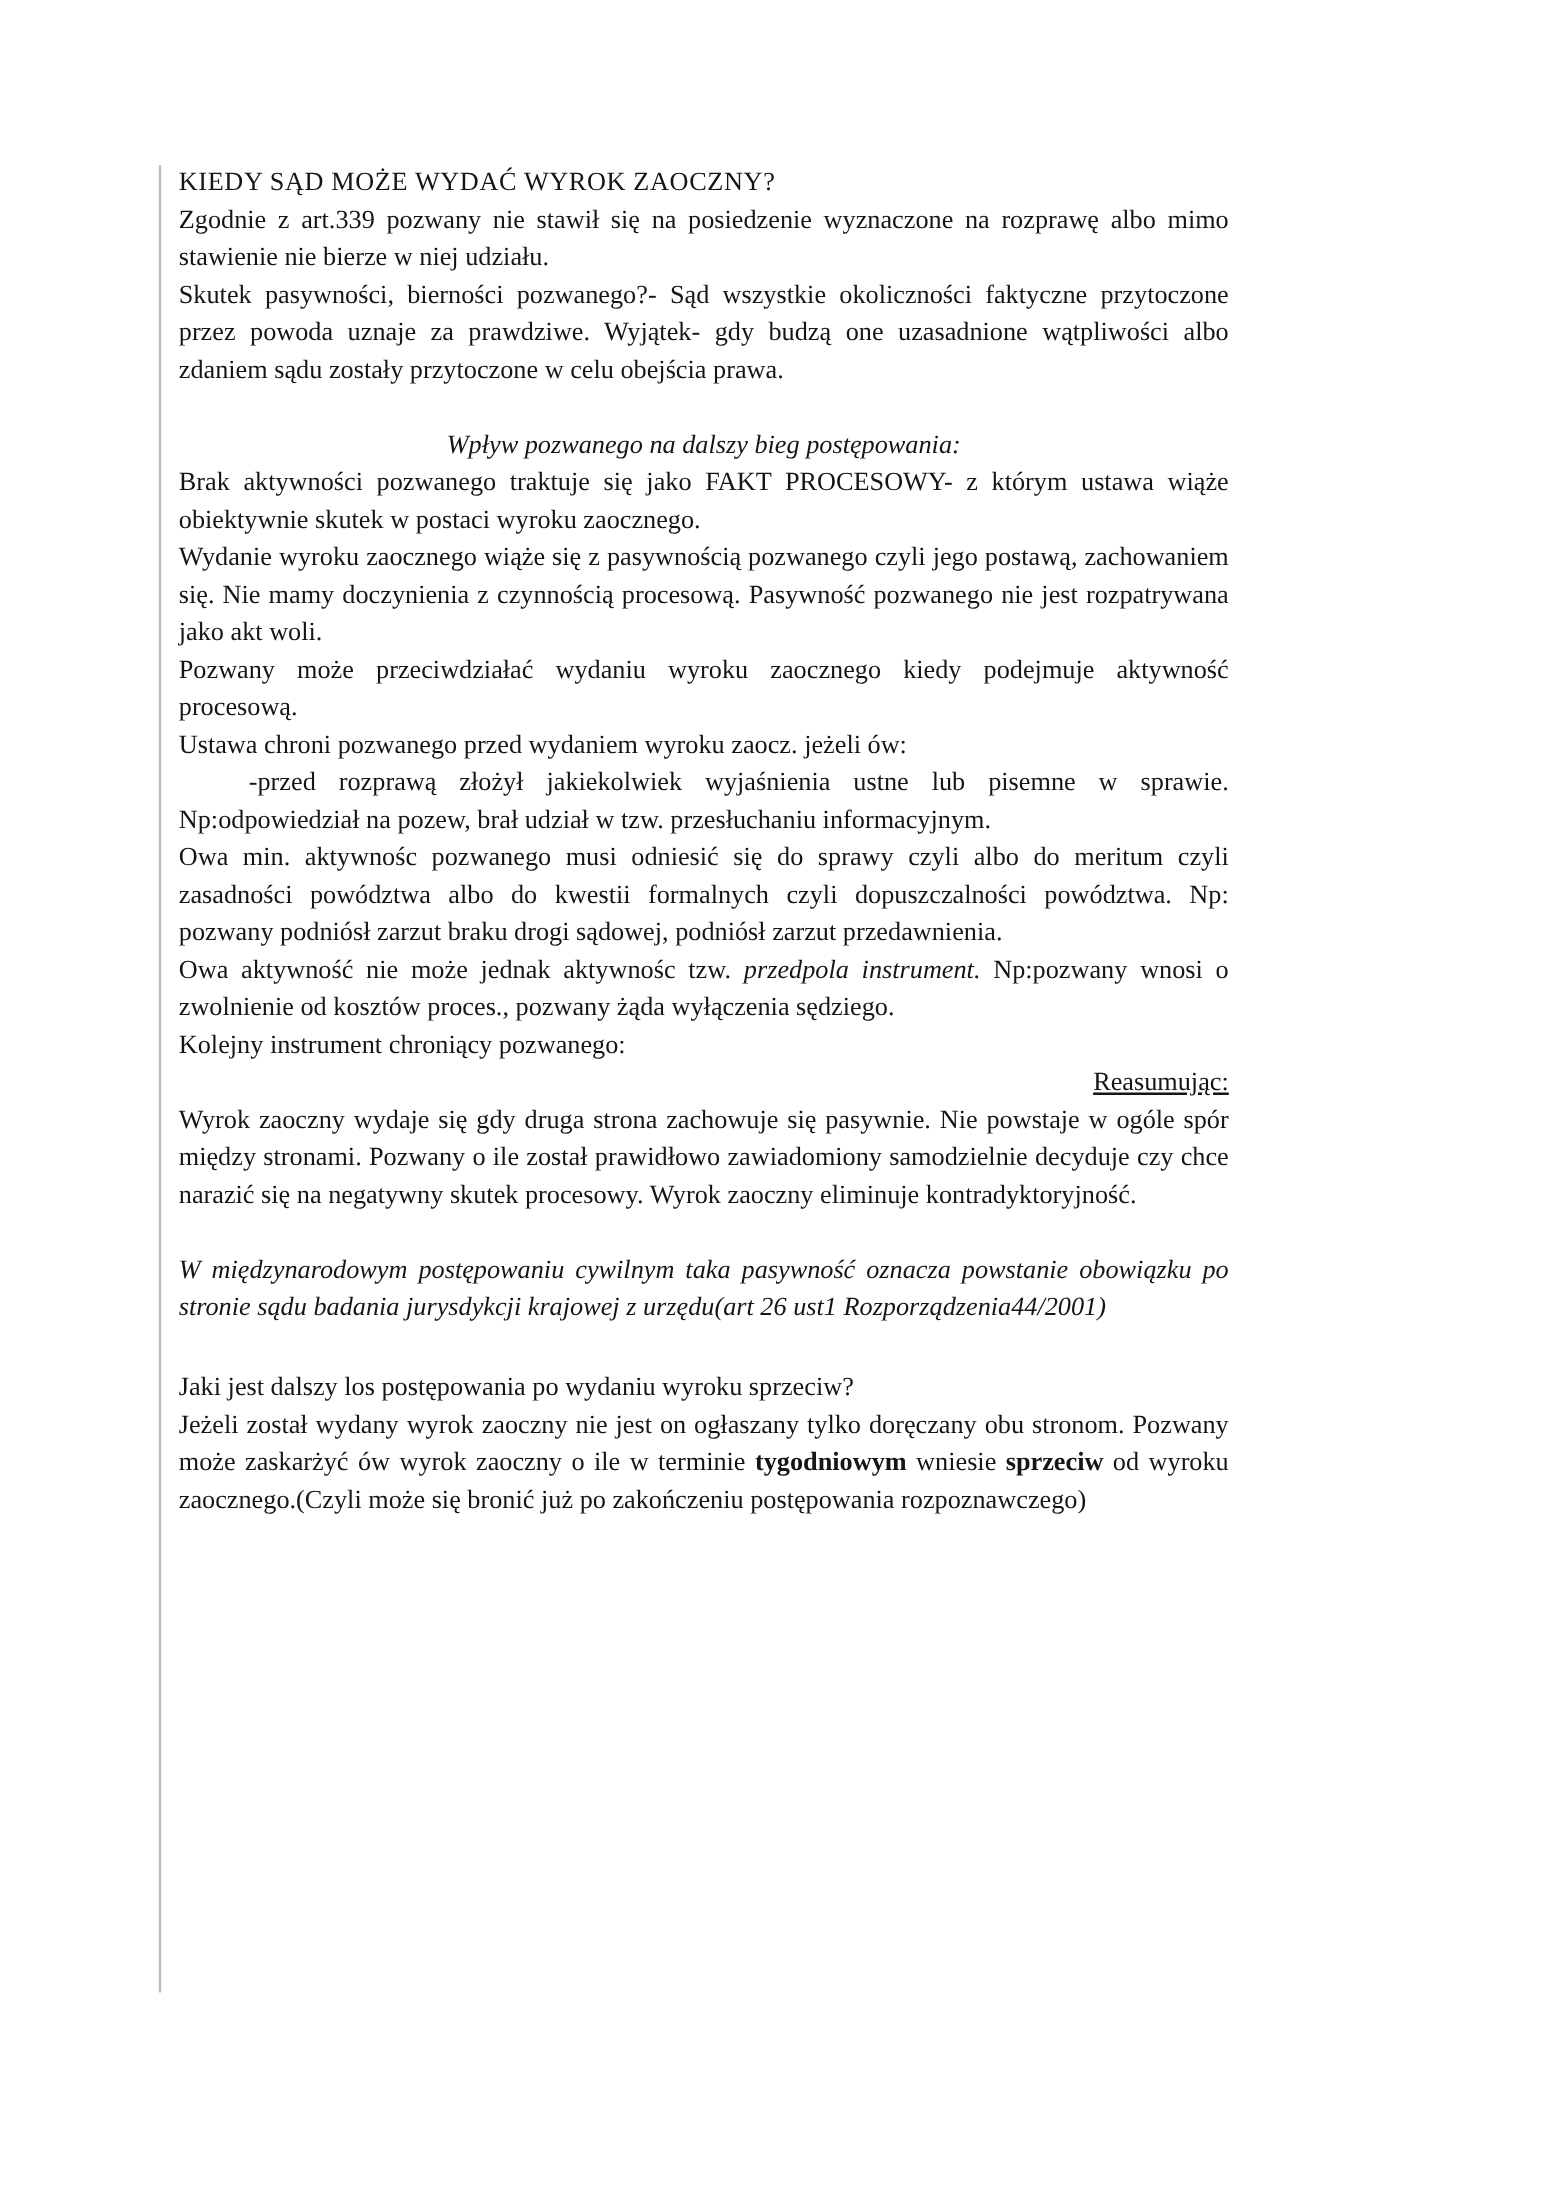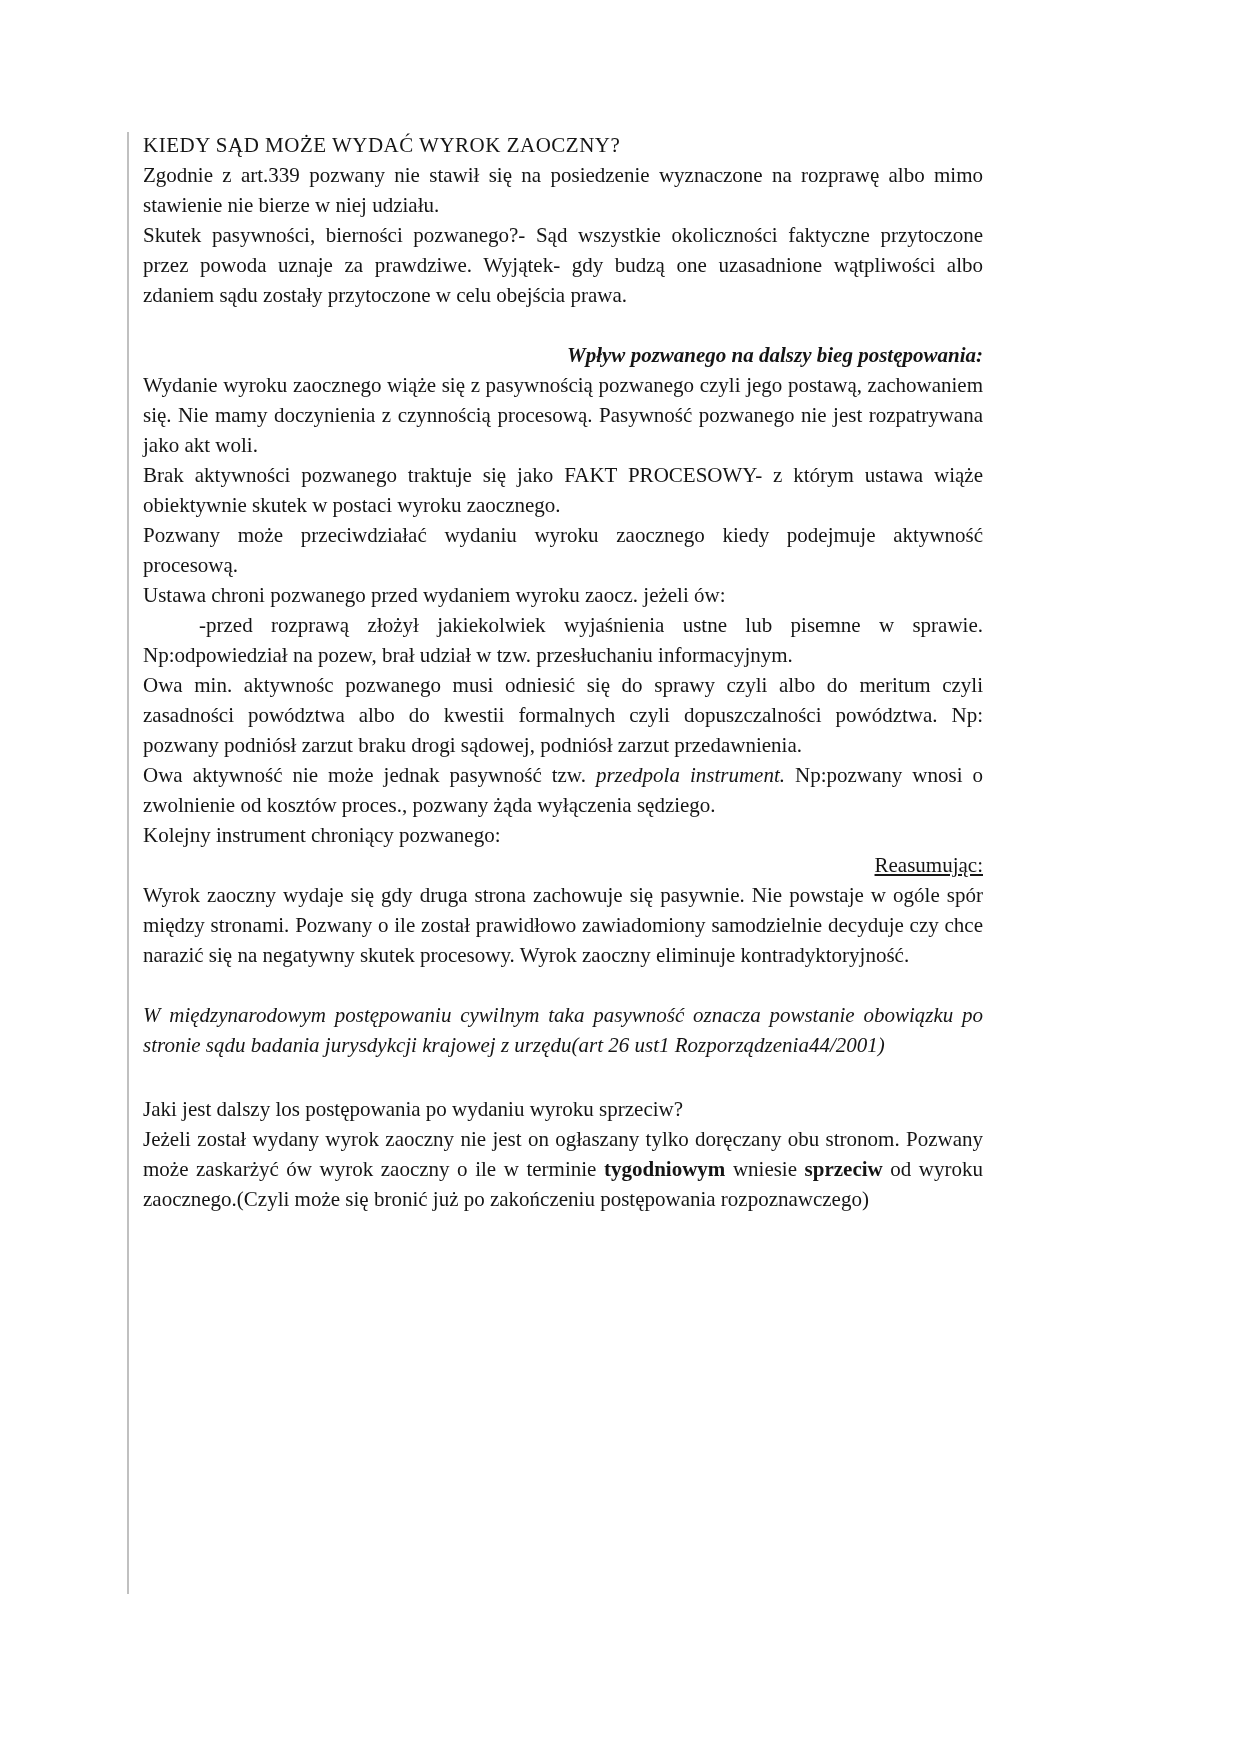--- a/index.html
+++ b/index.html
@@ -36,22 +36,21 @@
   .content p {
     margin: 0;
     padding: 0;
   }
   .title {
     text-align: left;
     letter-spacing: 0.5px;
   }
   .script-heading {
     font-style: italic;
-    text-align: right;
-    font-weight: bold;
+    text-align: center;
   }
   .script-note {
     font-style: italic;
   }
   .inline-italic {
     font-style: italic;
   }
   .underline {
     text-decoration: underline;
     text-align: right;
@@ -82,33 +81,33 @@
     <p class="title">KIEDY SĄD MOŻE WYDAĆ WYROK ZAOCZNY?</p>
 
     <p>Zgodnie z art.339 pozwany nie stawił się na posiedzenie wyznaczone na rozprawę albo mimo stawienie nie bierze w niej udziału.</p>
 
     <p>Skutek pasywności, bierności pozwanego?- Sąd wszystkie okoliczności faktyczne przytoczone przez powoda uznaje za prawdziwe. Wyjątek- gdy budzą one uzasadnione wątpliwości albo zdaniem sądu zostały przytoczone w celu obejścia prawa.</p>
 
     <div class="gap"></div>
 
     <p class="script-heading">Wpływ pozwanego na dalszy bieg postępowania:</p>
 
+    <p>Brak aktywności pozwanego traktuje się jako FAKT PROCESOWY- z którym ustawa wiąże obiektywnie skutek w postaci wyroku zaocznego.</p>
+
     <p>Wydanie wyroku zaocznego wiąże się z pasywnością pozwanego czyli jego postawą, zachowaniem się. Nie mamy doczynienia  z czynnością procesową. Pasywność pozwanego nie jest rozpatrywana jako akt woli.</p>
-
-    <p>Brak aktywności pozwanego traktuje się jako FAKT PROCESOWY- z którym ustawa wiąże obiektywnie skutek w postaci wyroku zaocznego.</p>
 
     <p>Pozwany może przeciwdziałać wydaniu wyroku zaocznego kiedy podejmuje aktywność procesową.</p>
 
     <p class="left-align">Ustawa chroni pozwanego przed wydaniem wyroku zaocz. jeżeli ów:</p>
 
     <p class="indent-first">-przed rozprawą złożył jakiekolwiek wyjaśnienia ustne lub pisemne w sprawie.  Np:odpowiedział na pozew, brał udział w tzw. przesłuchaniu informacyjnym.</p>
 
     <p>Owa min. aktywnośc pozwanego musi odniesić się do sprawy czyli albo do meritum czyli zasadności powództwa albo do kwestii formalnych czyli dopuszczalności powództwa.  Np: pozwany podniósł zarzut braku drogi sądowej, podniósł zarzut przedawnienia.</p>
 
-    <p><span>Owa aktywność nie może jednak pasywność tzw. </span><span class="inline-italic">przedpola instrument.</span><span> Np:pozwany wnosi o zwolnienie od kosztów proces., pozwany żąda wyłączenia sędziego.</span></p>
+    <p><span>Owa aktywność nie może jednak aktywnośc tzw. </span><span class="inline-italic">przedpola instrument.</span><span> Np:pozwany wnosi o zwolnienie od kosztów proces., pozwany żąda wyłączenia sędziego.</span></p>
 
     <p class="left-align">Kolejny instrument chroniący pozwanego:</p>
 
 
     <p class="underline">Reasumując:</p>
 
     <p>Wyrok zaoczny wydaje się gdy druga strona zachowuje się pasywnie. Nie powstaje w ogóle spór między stronami. Pozwany o ile został prawidłowo zawiadomiony samodzielnie decyduje czy chce narazić się na negatywny skutek procesowy. Wyrok zaoczny eliminuje kontradyktoryjność.</p>
 
     <div class="gap"></div>
 

